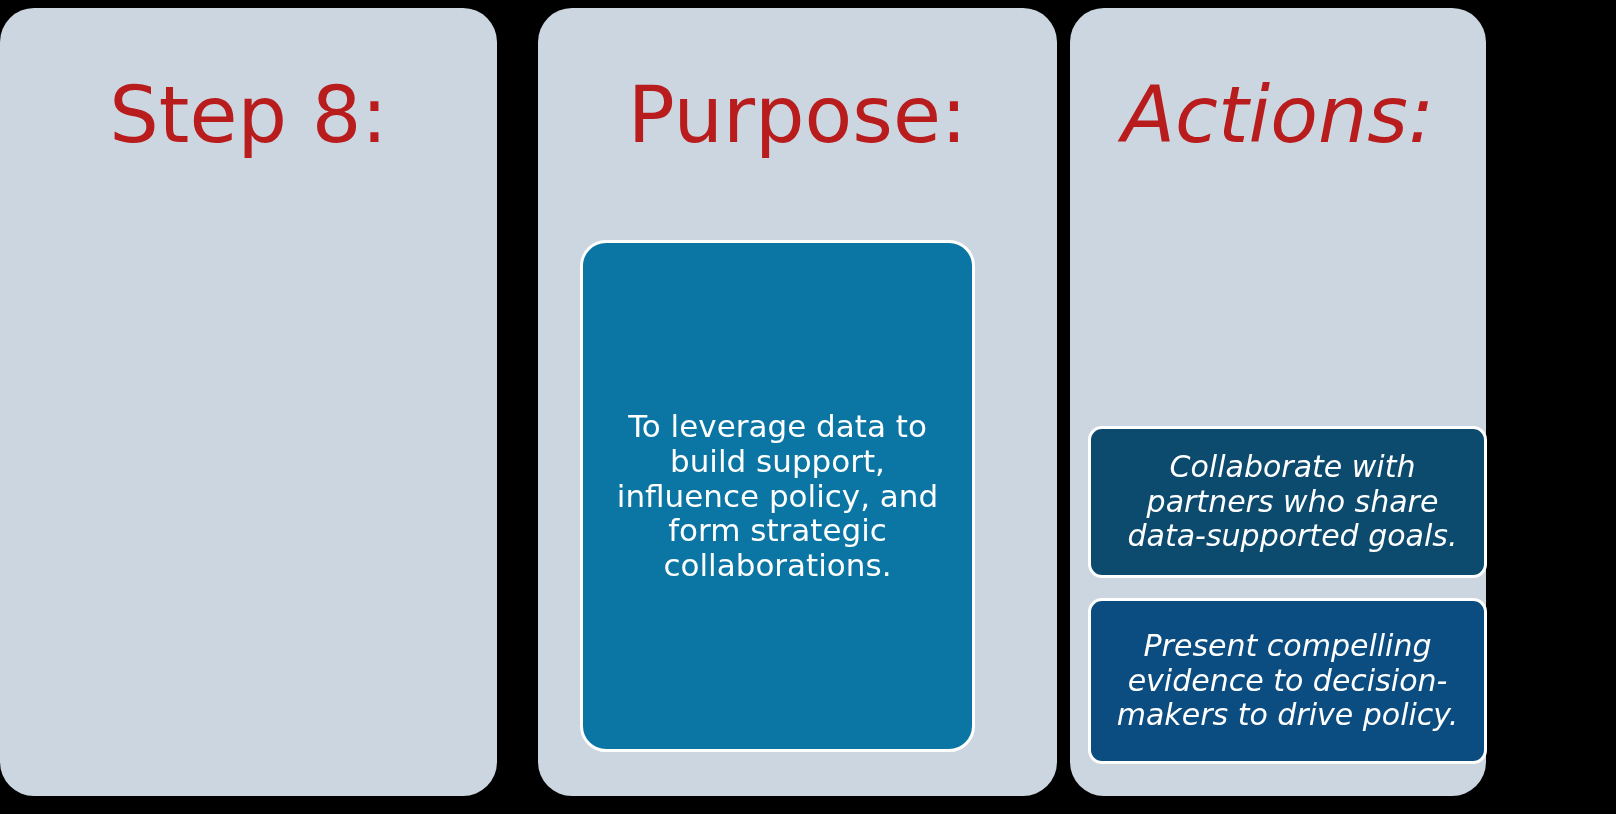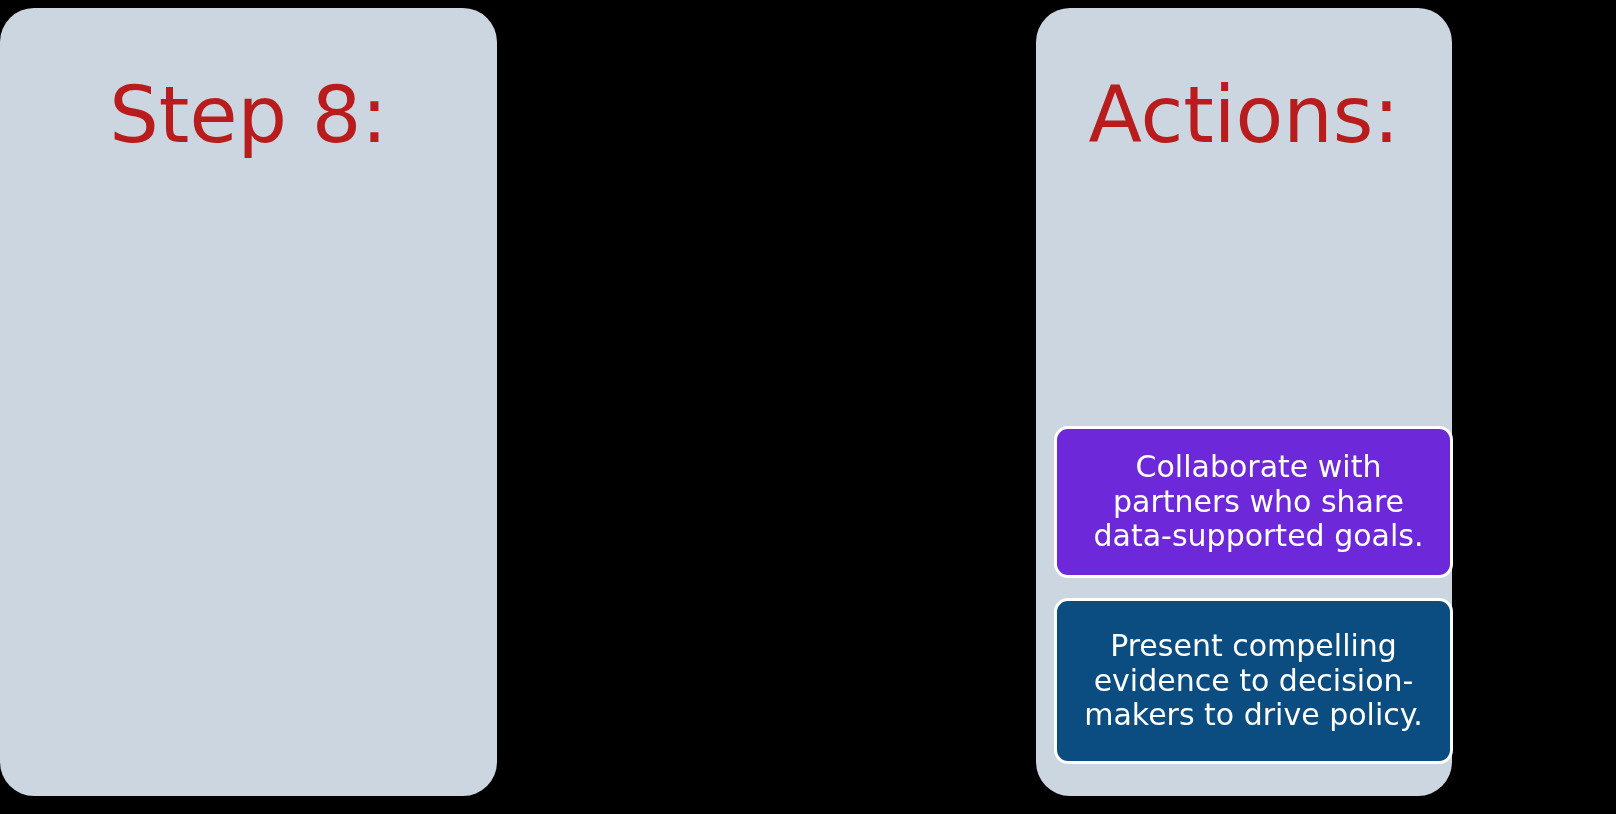--- a/index.html
+++ b/index.html
@@ -24,21 +24,21 @@
 
   .panel {
     position: absolute;
     background: #ccd6e0;
     border-radius: 34px;
     box-sizing: border-box;
   }
 
   #panel-step  { left: 0px;    top: 8px; width: 497px; height: 788px; }
   #panel-purpose { left: 538px; top: 8px; width: 519px; height: 788px; }
-  #panel-actions { left: 1036px; top: 8px; width: 416px; height: 788px; }
+  #panel-actions { left: 1070px; top: 8px; width: 416px; height: 788px; font-style: italic; }
 
   .panel-title {
     position: absolute;
     left: 0;
     right: 0;
     text-align: center;
     color: #b91c1c;
     font-size: 78px;
     line-height: 1;
     font-weight: 400;
@@ -83,34 +83,40 @@
     align-items: center;
     justify-content: center;
     color: #ffffff;
     font-size: 30px;
     line-height: 1.15;
     text-align: center;
     padding: 8px 14px;
   }
 
   #action-card-0 { top: 228px; height: 162px; background: #0c6d99; }
-  #action-card-1 { top: 418px; height: 152px; background: #6d28d9; padding-left: 24px; }
+  #action-card-1 { top: 418px; height: 152px; background: #0c4a6e; padding-left: 24px; }
   #action-card-2 { top: 590px; height: 166px; background: #0b4d80; }
 
   .action-card .card-text { display: block; width: 100%; }
 </style>
 </head>
 <body>
 
 <div id="canvas">
 
   <div class="panel" id="panel-step">
     <div class="panel-title">Step 8:</div>
   </div>
 
+  <div class="panel" id="panel-purpose">
+    <div class="panel-title">Purpose:</div>
+    <div class="purpose-card" id="purpose-card-0">
+      <span class="card-text">To leverage data to build support, influence policy, and form strategic collaborations.</span>
+    </div>
+  </div>
 
   <div class="panel" id="panel-actions">
     <div class="panel-title">Actions:</div>
 
 
     <div class="action-card" id="action-card-1">
       <span class="card-text">Collaborate with partners who share data-supported goals.</span>
     </div>
 
     <div class="action-card" id="action-card-2">

